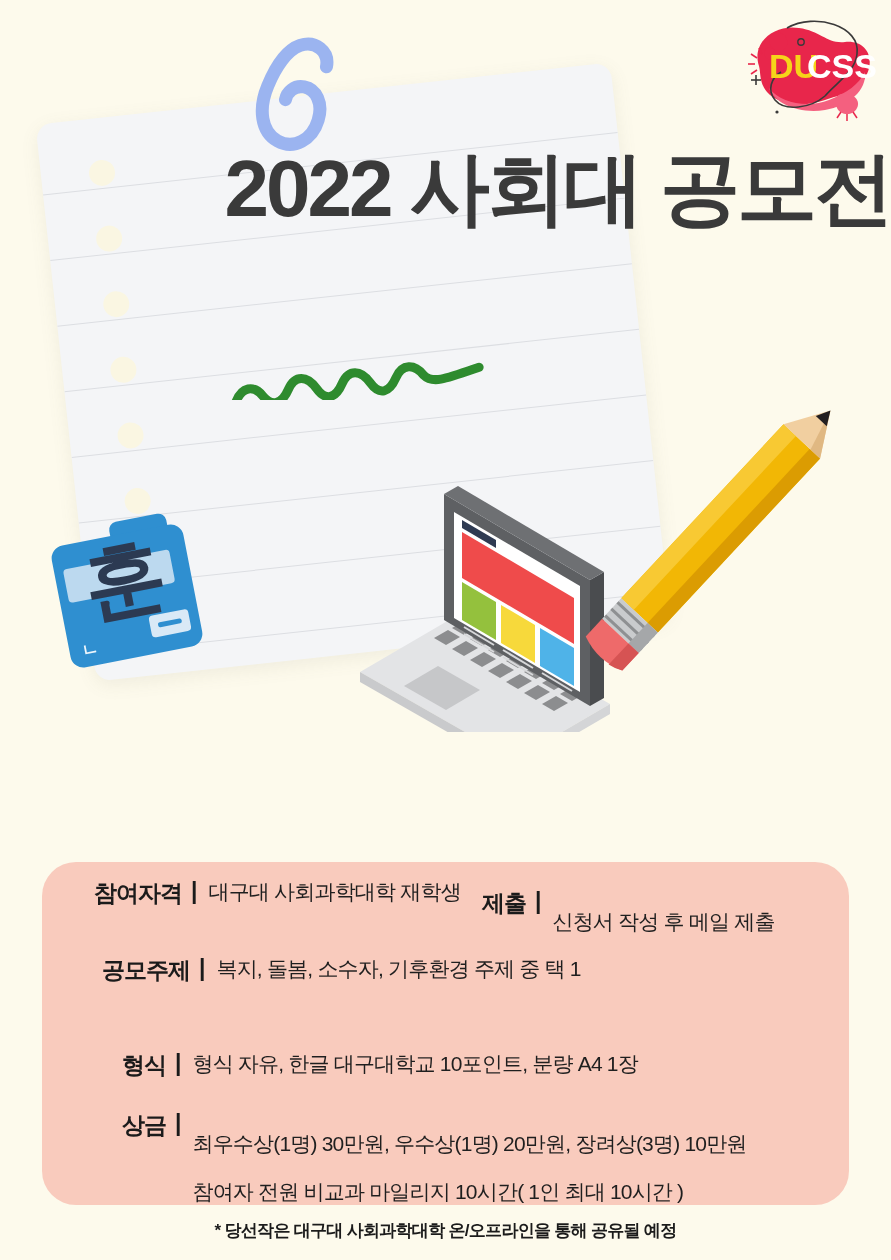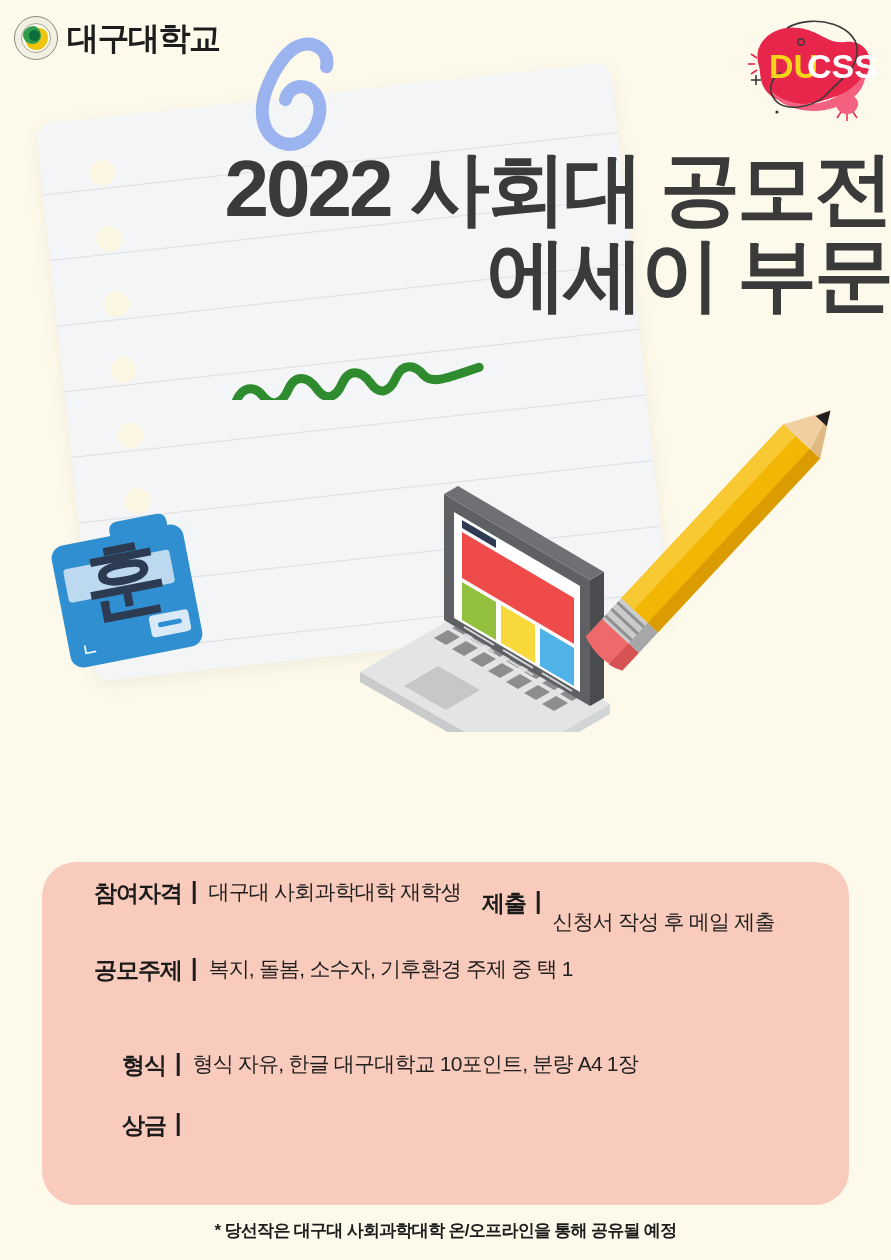--- a/index.html
+++ b/index.html
@@ -82,21 +82,21 @@
            background:#F9CBBD;border-radius:34px;z-index:15;box-sizing:border-box;}
   .row{position:absolute;display:flex;align-items:flex-start;}
   .lbl{font-size:23px;font-weight:bold;color:#1b1b1b;letter-spacing:-1px;white-space:nowrap;}
   .bar{font-size:23px;font-weight:bold;color:#1b1b1b;margin:0 11px 0 9px;}
   .val{font-size:21px;color:#1f1f1f;letter-spacing:-.8px;line-height:1.34;white-space:nowrap;}
   .val .l2{display:block;margin-top:20px;}
 
   .r-join{left:52px;top:16px;}
   .r-sub{left:440px;top:26px;}
   .r-sub .val{text-align:left;}
-  .r-topic{left:52px;top:93px;}
+  .r-topic{left:60px;top:93px;}
   .r-form{left:80px;top:188px;justify-content:flex-end;}
   .r-prize{left:80px;top:248px;}
 
   .footnote{position:absolute;left:0;top:1219px;width:891px;text-align:center;
             font-size:17px;font-weight:bold;color:#1b1b1b;letter-spacing:-.7px;z-index:30;}
 </style>
 </head>
 <body>
 
 <div class="poster">
@@ -112,29 +112,20 @@
       <div class="rule" style="top: 532px;"></div>
       <div class="hole" style="top: 42px;"></div>
       <div class="hole" style="top: 108px;"></div>
       <div class="hole" style="top: 174px;"></div>
       <div class="hole" style="top: 240px;"></div>
       <div class="hole" style="top: 306px;"></div>
       <div class="hole" style="top: 372px;"></div>
       <div class="hole" style="top: 438px;"></div>
     </div>
 
-  <div class="uni-brand">
-    <div class="uni-seal">
-      <div class="s-inner"></div>
-      <div class="leaf-y"></div>
-      <div class="leaf-g"></div>
-      <div class="leaf-d"></div>
-    </div>
-    <div class="uni-name">대구대학교</div>
-  </div>
 
   <div class="ducss">
     <svg viewBox="0 0 150 118" width="150" height="118">
       <path d="M30 58 C22 34 46 16 70 20 C92 23 98 36 116 34 C136 32 146 48 138 66 C130 86 112 86 96 92 C74 100 48 96 38 84 C30 74 32 66 30 58 Z" fill="#E8264B"></path>
       <path d="M40 80 C52 96 80 100 100 92 C118 85 130 76 136 64 C138 82 120 98 96 102 C70 106 46 96 40 80 Z" fill="#F4607F"></path>
       <path d="M112 86 C124 84 132 92 128 100 C124 108 112 108 108 100 C105 94 107 87 112 86 Z" fill="#F4607F"></path>
       <path d="M42 28 C46 22 56 24 58 32 C60 40 52 46 46 42 C40 38 39 33 42 28 Z" fill="#E8264B"></path>
       <path d="M38 40 C42 38 48 42 46 48 C44 53 38 53 36 48 C35 44 36 41 38 40 Z" fill="#E8264B"></path>
       <path d="M58 20 C86 4 132 18 128 46 C126 64 108 74 96 88" fill="none" stroke="#3a3a3a" stroke-width="1.6"></path>
       <path d="M96 88 C82 100 56 104 46 92 C38 82 42 70 52 64" fill="none" stroke="#3a3a3a" stroke-width="1.6"></path>
@@ -161,21 +152,20 @@
   </div>
 
   <div class="clip">
     <svg viewBox="0 0 124 140" width="124" height="140">
       <path d="M84 34 C84 18 68 10 54 18 C42 25 34 44 30 64 C25 88 32 110 50 116 C68 122 84 108 86 88 C88 70 78 58 66 58 C56 58 50 66 50 74" fill="none" stroke="#9BB4F0" stroke-width="13" stroke-linecap="round" stroke-linejoin="round" transform="rotate(11 62 70)"></path>
     </svg>
   </div>
 
   <div class="title-wrap">
     <div class="title-l1">2022 사회대 공모전</div>
-    <div class="title-l2">에세이 부문</div>
   </div>
 
   <div class="squiggle">
     <svg viewBox="0 0 260 42" width="260" height="42">
       <path d="M6 32 C14 16 26 16 34 28 C42 40 52 38 60 24 C68 10 80 12 88 26 C96 40 106 38 114 24
                C122 10 134 12 142 26 C150 40 160 38 168 24 C176 10 188 12 196 24 C204 34 218 30 252 22" fill="none" stroke="#2E8B2E" stroke-width="9" stroke-linecap="round" stroke-linejoin="round" transform="rotate(-6 130 24)"></path>
     </svg>
   </div>
 
   <div class="huncard">
@@ -298,18 +288,22 @@
 
     <div class="row r-form">
       <span class="lbl">형식</span>
       <span class="bar">|</span>
       <span class="val">형식 자유, 한글 대구대학교 10포인트, 분량 A4 1장</span>
     </div>
 
     <div class="row r-prize">
       <span class="lbl">상금</span>
       <span class="bar">|</span>
+      <span class="val">
+        <span class="l2">최우수상(1명) 30만원, 우수상(1명) 20만원, 장려상(3명) 10만원</span>
+        <span class="l2">참여자 전원 비교과 마일리지 10시간( 1인 최대 10시간 )</span>
+      </span>
     </div>
   </div>
 
   <div class="footnote">* 당선작은  대구대 사회과학대학 온/오프라인을 통해 공유될 예정</div>
 
 </div>
 
 </body></html>

